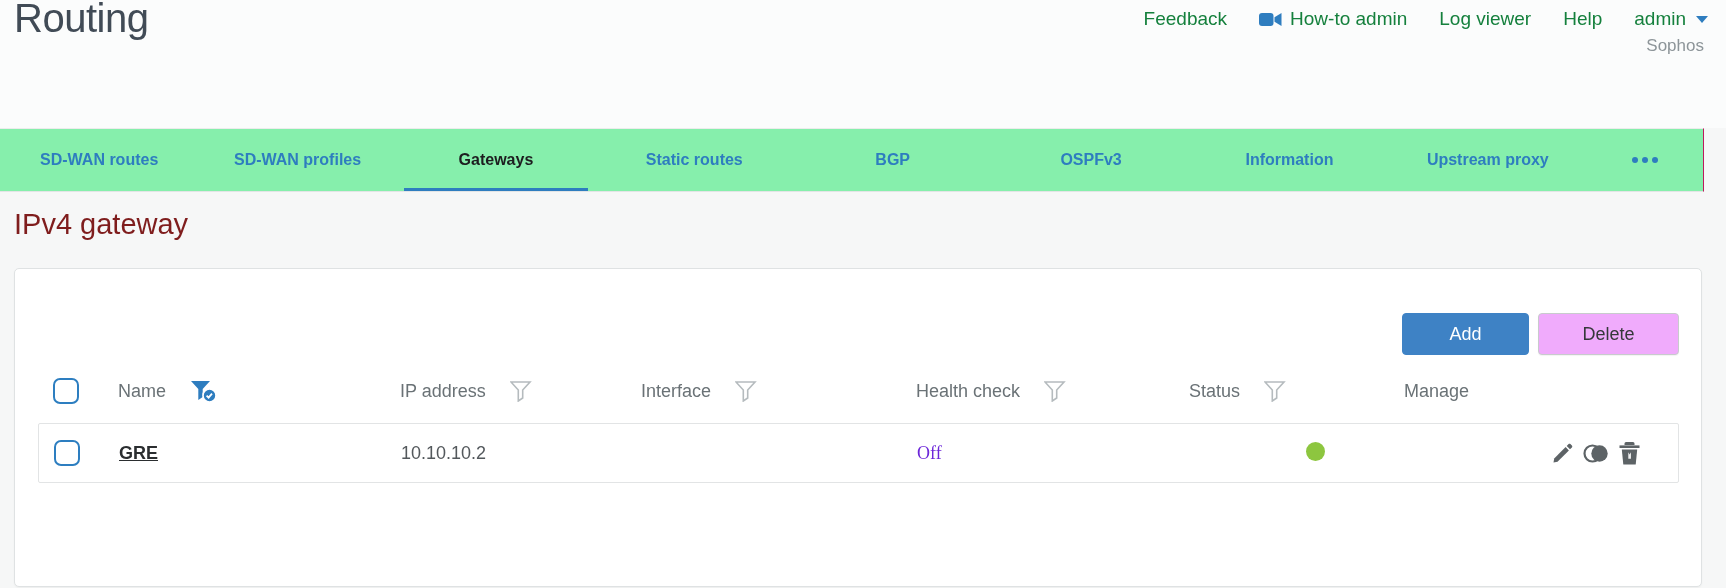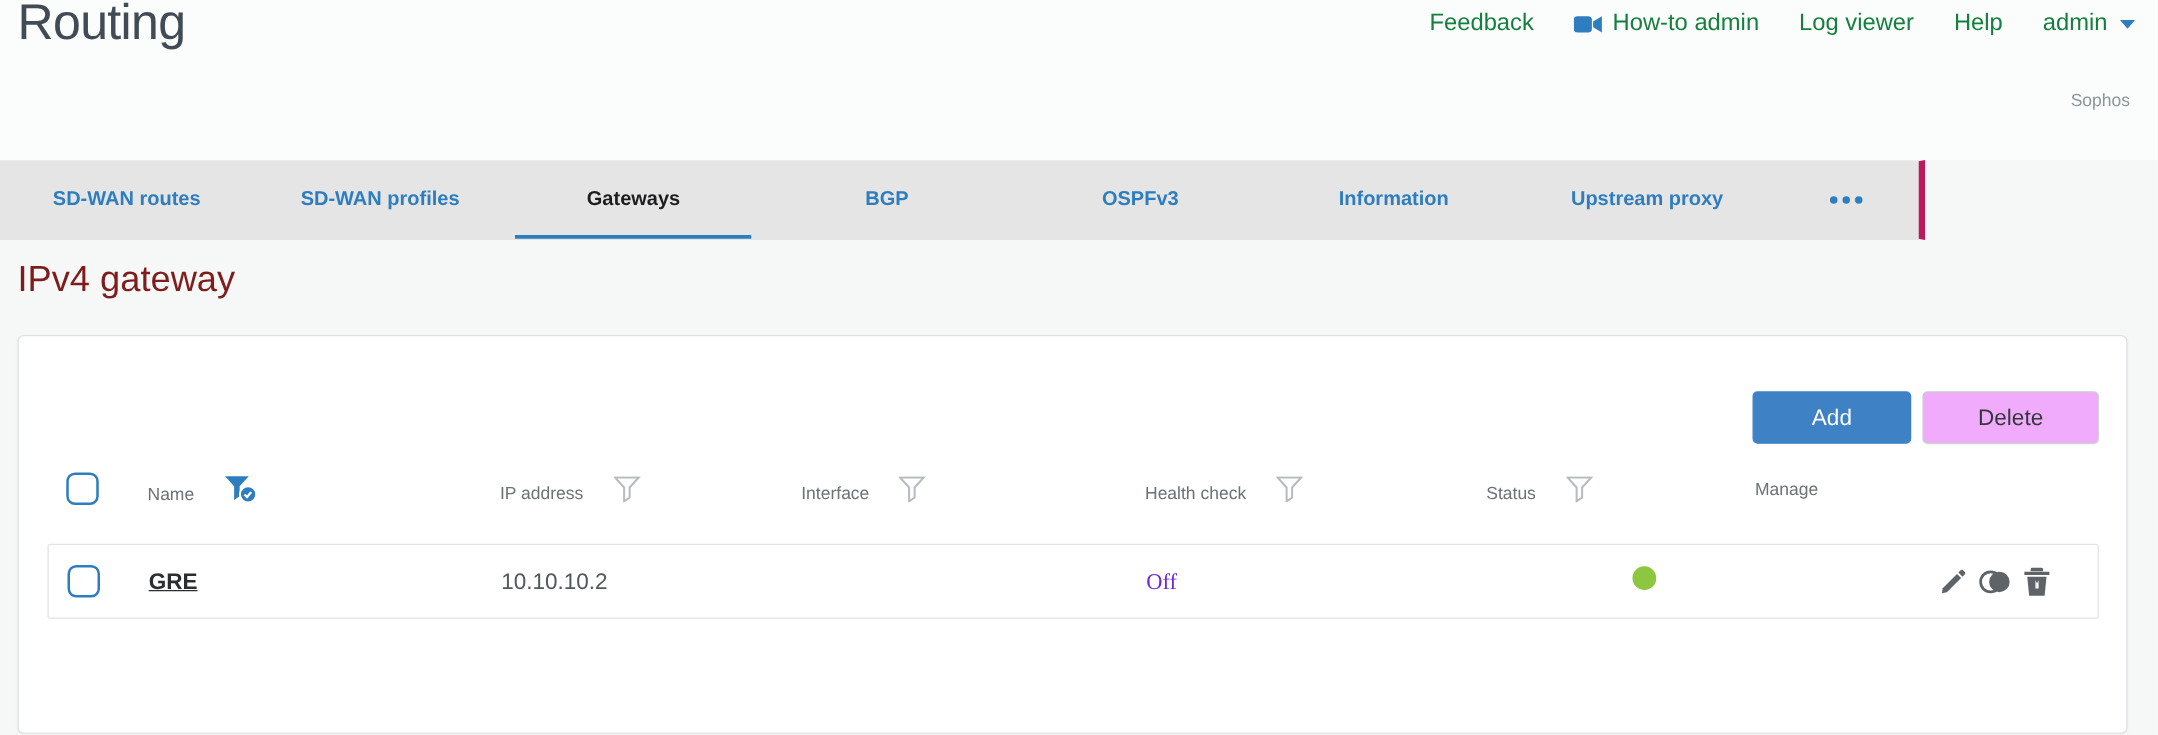--- a/index.html
+++ b/index.html
@@ -11,27 +11,27 @@
   .header { position:relative; height:128px; background:#fbfcfc; }
   .page-title { position:absolute; left:14px; top:-4px; font-size:40px;
     font-weight:300; color:#414b56; letter-spacing:-0.5px; }
   .top-nav { position:absolute; right:18px; top:8px; display:flex;
     align-items:center; gap:32px; }
   .top-nav a { color:#15803d; font-size:19px; text-decoration:none;
     display:flex; align-items:center; gap:8px; cursor:pointer; }
   .caret-down { width:0; height:0; border-left:6px solid transparent;
     border-right:6px solid transparent; border-top:7px solid #2e7dbf;
     display:inline-block; margin-left:2px; }
-  .brand { position:absolute; right:22px; top:36px; font-size:14px;
-    color:#8d9599;margin-top:36px; }
-
-  
-  .tabbar { display:flex; width:1540px; height:64px; background:#e5e5e5;
+  .brand { position:absolute; right:22px; top:36px; font-size:17px;
+    color:#8d9599; }
+
+  
+  .tabbar { display:flex; width:1704px; height:64px; background:#86efac;
     border-top:1px solid #ececec; border-bottom:1px solid #e3e5e6;
-    border-right:5px solid #be185d; }
+    border-right:1px solid #be185d; }
   .tab { flex:1; position:relative; display:flex; align-items:center;
     justify-content:center; font-size:16px; font-weight:bold;
     color:#2e7dbf; cursor:pointer; white-space:nowrap; }
   .tab.active { color:#1d1d1f; }
   .tab.active::after { content:""; position:absolute; left:7px; right:7px;
     bottom:0; height:3px; background:#2e7dbf; }
   .tab-more { width:116px; display:flex; align-items:center;
     justify-content:center; gap:4px; cursor:pointer; }
   .tab-more .dot { width:6px; height:6px; border-radius:50%;
     background:#2e7dbf; }
@@ -50,25 +50,25 @@
   .btn-add { width:127px; background:#3e82c5; border:1px solid #3e82c5;
     color:#ffffff; }
   .btn-delete { width:141px; background:#f0abfc; border:1px solid #c8cbcd;
     color:#35383a; box-shadow:0 1px 1px rgba(0,0,0,0.05); }
 
   
   .tgrid { display:grid;
     grid-template-columns:65px 282px 241px 275px 273px 215px 1fr;
     align-items:center; }
   .thead { margin-top:12px; height:48px; padding-left:15px; }
-  .th { display:flex; align-items:flex-end; gap:24px; font-size:14px;
+  .th { display:flex; align-items:center; gap:24px; font-size:18px;
     color:#6a7276; }
   .checkbox { width:26px; height:26px; border:2px solid #2d7ec0;
     border-radius:7px; background:#fff; cursor:pointer; }
-  .trow { margin-top:20px; height:60px; border:1px solid #e2e4e5;
+  .trow { margin-top:8px; height:60px; border:1px solid #e2e4e5;
     border-radius:2px; padding-left:15px; background:#fff; }
   .cell { font-size:18px; color:#53585c; }
   .name-link { font-size:18px; font-weight:bold; color:#2b2e30;
     text-decoration:underline; cursor:pointer; }
   .health { color:#6d28d9;font-family:Liberation Serif, serif; }
   .status-cell { padding-left:116px; }
   .status-dot { width:19px; height:19px; border-radius:50%;
     background:#8dc63f; display:inline-block; }
   .manage-cell { display:flex; justify-content:flex-end; align-items:center;
     gap:9px; padding-right:38px; }
@@ -105,20 +105,21 @@
       <span class="caret-down"></span>
     </a>
   </div>
   <div class="brand">Sophos</div>
 </div>
 
 <div class="tabbar">
   <div class="tab">SD-WAN routes</div>
   <div class="tab">SD-WAN profiles</div>
   <div class="tab active">Gateways</div>
+  <div class="tab">Static routes</div>
   <div class="tab">BGP</div>
   <div class="tab">OSPFv3</div>
   <div class="tab">Information</div>
   <div class="tab">Upstream proxy</div>
   <div class="tab-more">
     <span class="dot"></span>
     <span class="dot"></span>
     <span class="dot"></span>
   </div>
 </div>

